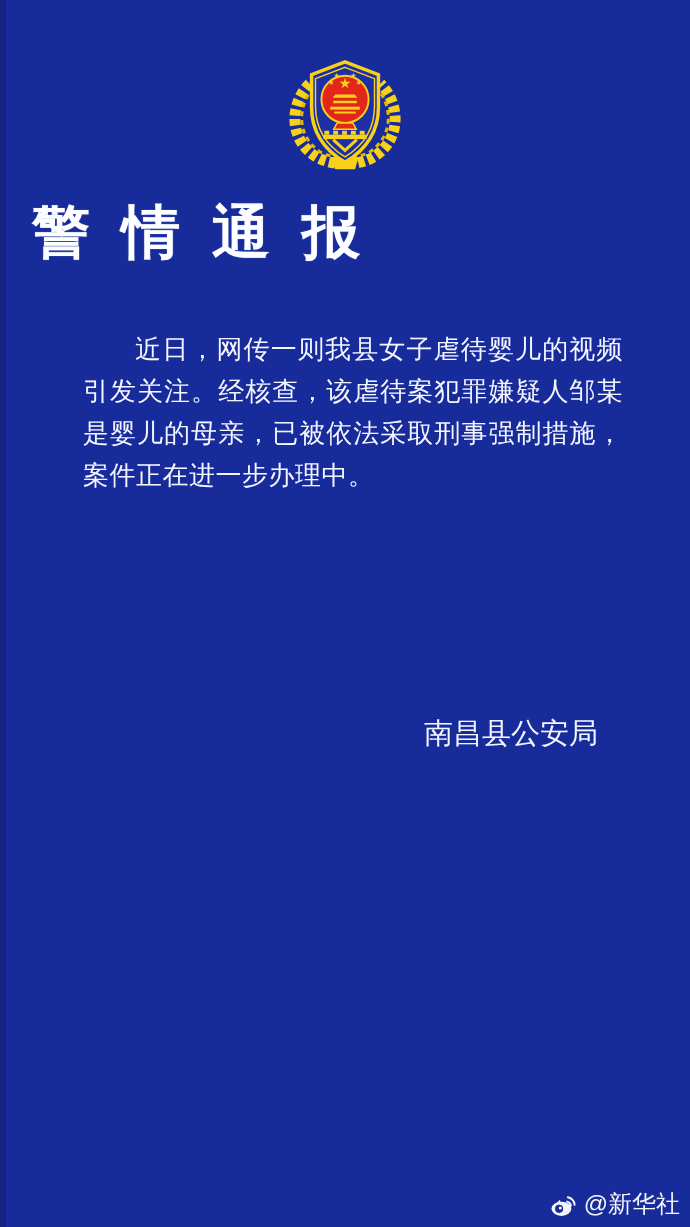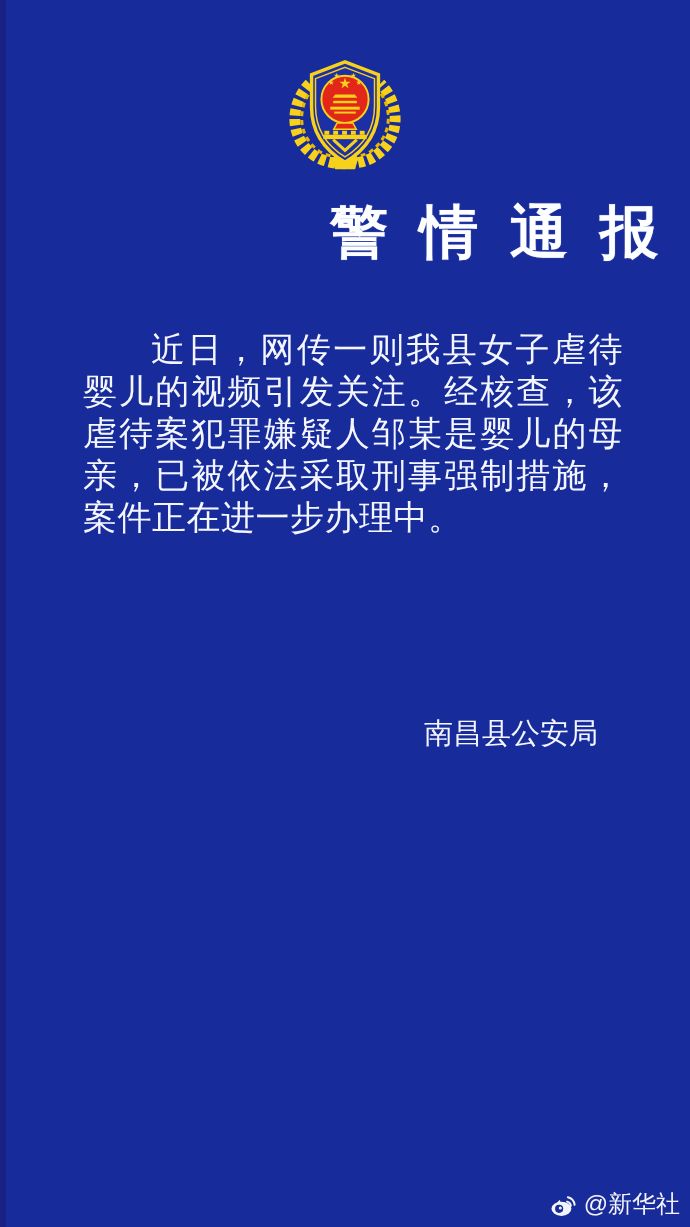--- a/index.html
+++ b/index.html
@@ -12,28 +12,28 @@
   .edge-shade{
     position:absolute;left:0;top:0;bottom:0;width:6px;
     background:rgba(25,10,70,0.28);
   }
   .emblem{
     position:absolute;top:58px;left:50%;transform:translateX(-50%);
     width:118px;height:120px;
   }
   .notice-title{
     position:absolute;top:194px;left:0;width:100%;
-    text-align:right;font-size:58px;font-weight:700;
+    text-align:left;font-size:58px;font-weight:700;
     letter-spacing:32px;text-indent:32px;
     color:#FDFEFF;
     text-shadow:0 0 1px rgba(255,255,255,.6);
   }
   .notice-body{
     position:absolute;top:329px;left:83px;right:67px;
-    font-size:34px;line-height:42px;
+    font-size:26px;line-height:42px;
     text-align:justify;text-justify:inter-ideograph;
     letter-spacing:0.5px;
   }
   .notice-body p{margin:0;text-indent:2em;}
   .signature-block{
     position:absolute;top:710px;right:92px;
     font-size:29px;line-height:47px;
   }
   .watermark{
     position:absolute;right:10px;bottom:7px;

